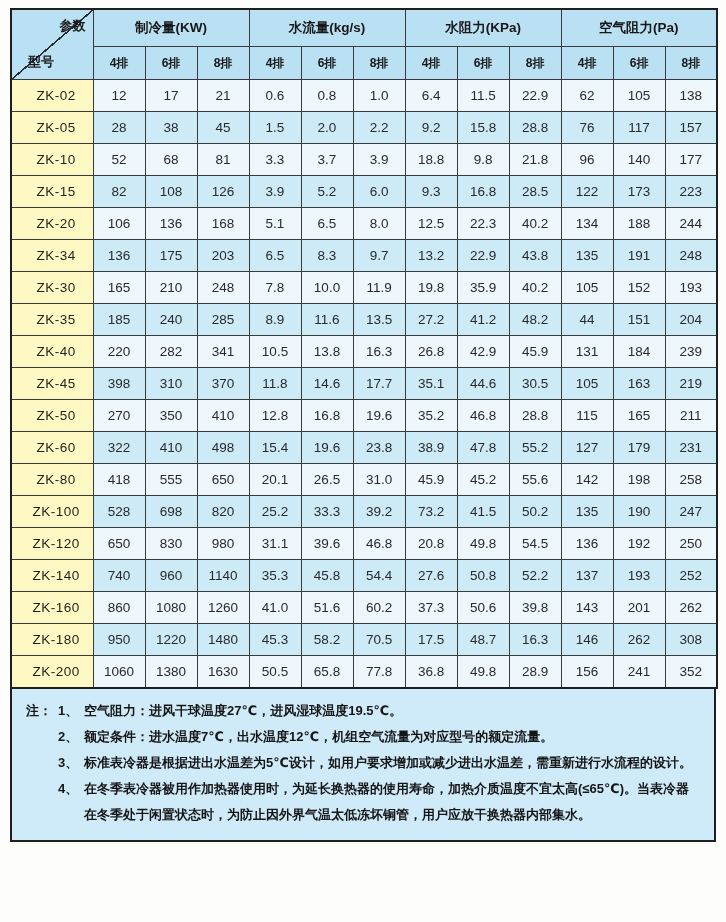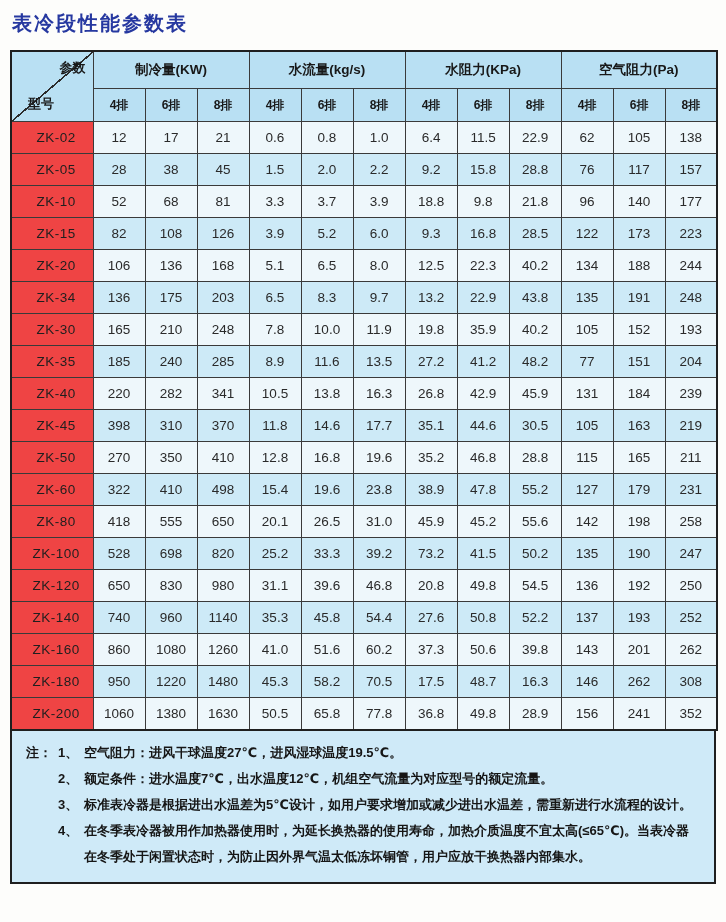--- a/index.html
+++ b/index.html
@@ -50,21 +50,21 @@
     background-color: #b9e0f3;
     background-image: linear-gradient(to bottom right,
       transparent calc(50% - 0.8px),
       #2b2b2b calc(50% - 0.8px),
       #2b2b2b calc(50% + 0.8px),
       transparent calc(50% + 0.8px));
   }
   th.corner .corner-top    { position: absolute; top: 7px; right: 7px;  font-size: 13px; font-weight: bold; }
   th.corner .corner-bottom { position: absolute; bottom: 8px; left: 16px; font-size: 13px; font-weight: bold; }
   tbody th.model-cell {
-    background: #ef4444;
+    background: #fef9c3;
     font-weight: normal;
     font-size: 13.5px;
     color: #1f1f1f;
     letter-spacing: 0.5px;
     padding-left: 8px;
   }
   tbody td {
     font-size: 13.5px;
     color: #2a2a2a;
     height: 31px;
@@ -89,21 +89,20 @@
   .notes .note-list { grid-column: 2; }
   .note-item { display: flex; align-items: flex-start; }
   .note-item .note-no { flex: 0 0 26px; }
   .note-item .note-text { flex: 1; white-space: normal; }
 </style>
 </head>
 <body>
 
 <div class="page">
 
-  <div class="title">表冷段性能参数表</div>
 
   <table class="spec">
     <colgroup>
       <col style="width:82px">
       <col span="12" style="width:52px">
     </colgroup>
     <thead>
       <tr class="group-row">
         <th class="corner" rowspan="2">
           <span class="corner-top">参数</span>
@@ -239,21 +238,21 @@
           <th class="model-cell">ZK-35</th>
           <td>185</td>
           <td>240</td>
           <td>285</td>
           <td>8.9</td>
           <td>11.6</td>
           <td>13.5</td>
           <td>27.2</td>
           <td>41.2</td>
           <td>48.2</td>
-          <td>77</td>
+          <td>44</td>
           <td>151</td>
           <td>204</td>
         </tr>
         <tr class="row-light">
           <th class="model-cell">ZK-40</th>
           <td>220</td>
           <td>282</td>
           <td>341</td>
           <td>10.5</td>
           <td>13.8</td>

